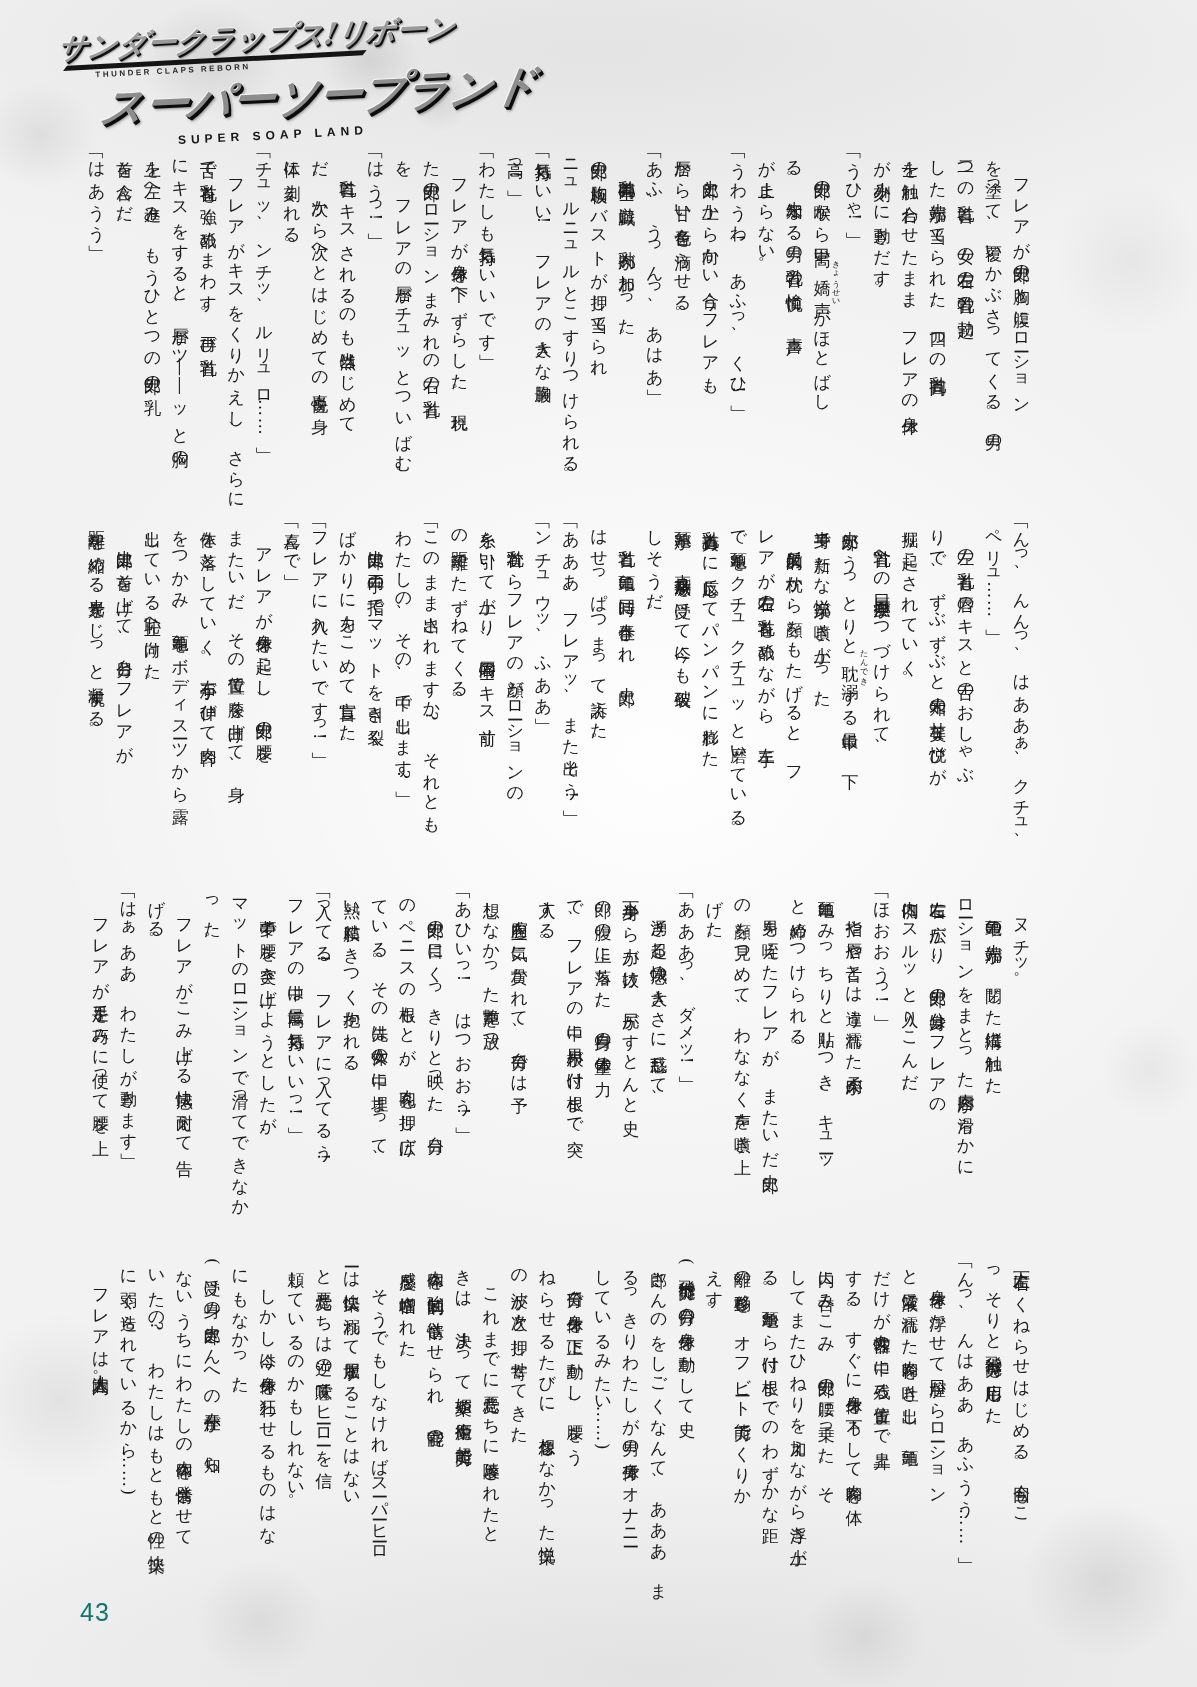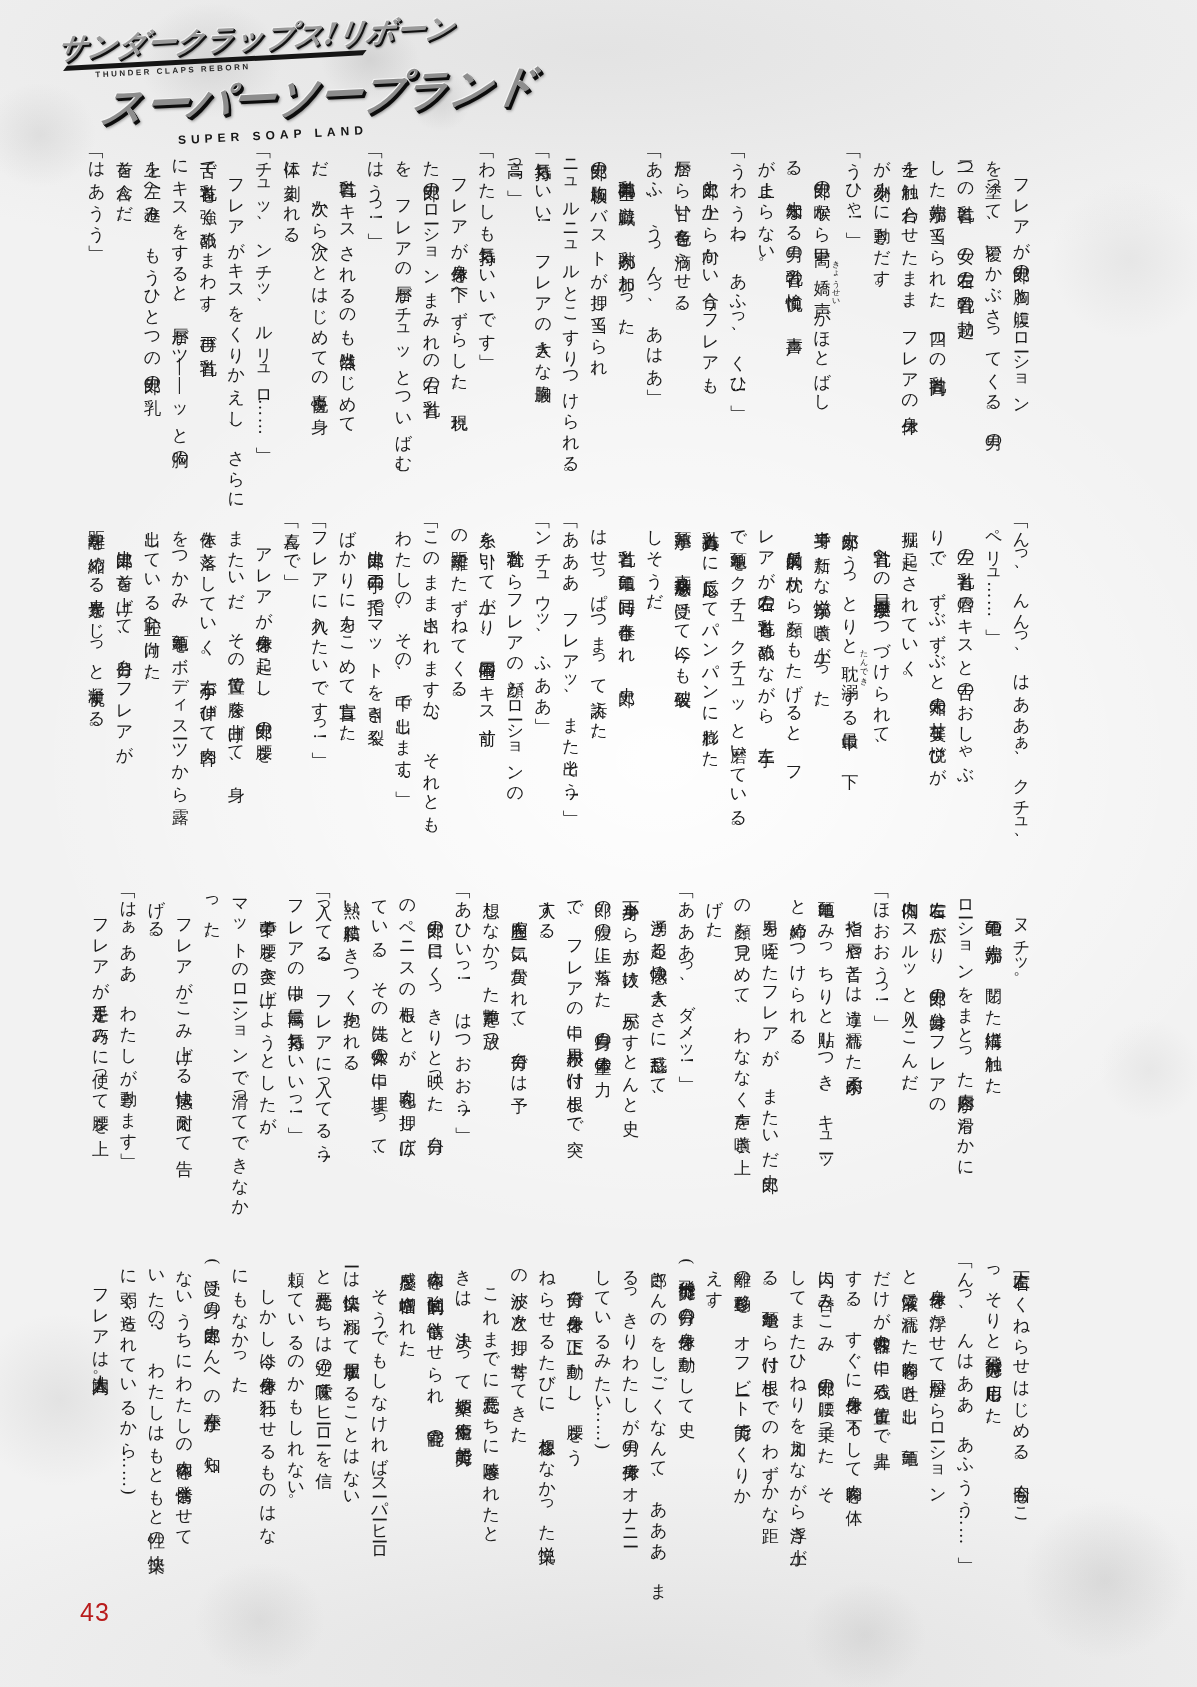--- a/index.html
+++ b/index.html
@@ -67,21 +67,21 @@
   .band-0{top:148px;}
   .band-1{top:518px;}
   .band-2{top:888px;}
   .band-3{top:1258px;}
   .tcol{line-height:27.9px;white-space:nowrap;}
   .tcol rt{font-size:8px;letter-spacing:0;}
 
   .page-number{
     position:absolute;left:80px;top:1598px;
     font-family:"Liberation Sans",sans-serif;
-    font-size:25px;color:#b91c1c;letter-spacing:1px;
+    font-size:25px;color:#0f766e;letter-spacing:1px;
   }
 </style>
 </head>
 <body>
 
 <div class="page">
   <div class="paper-light"></div>
   <div>
     <div class="blob b1"></div>
     <div class="blob b2"></div>

